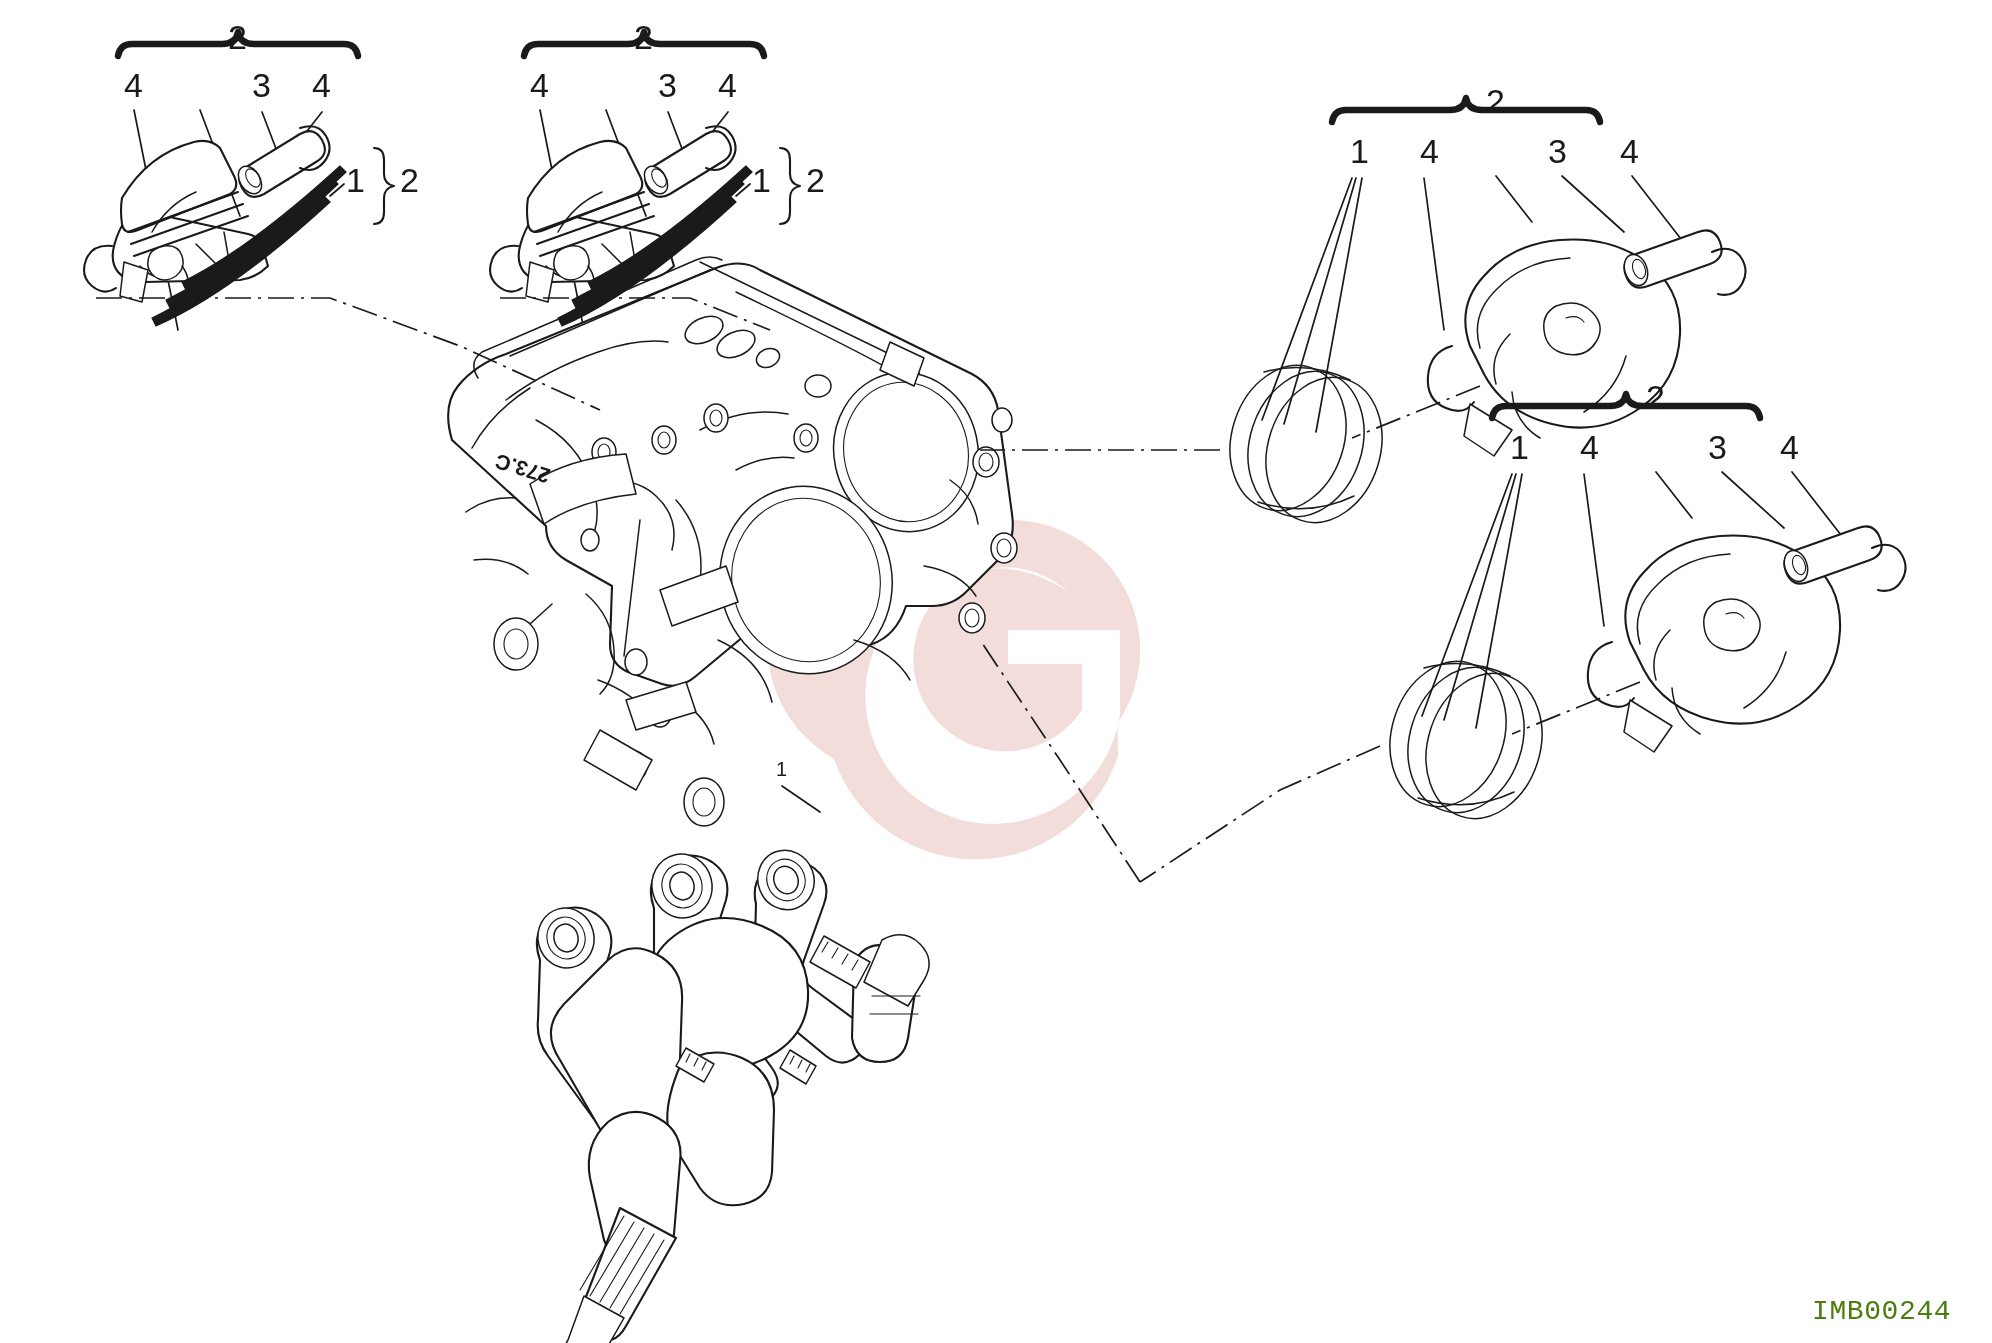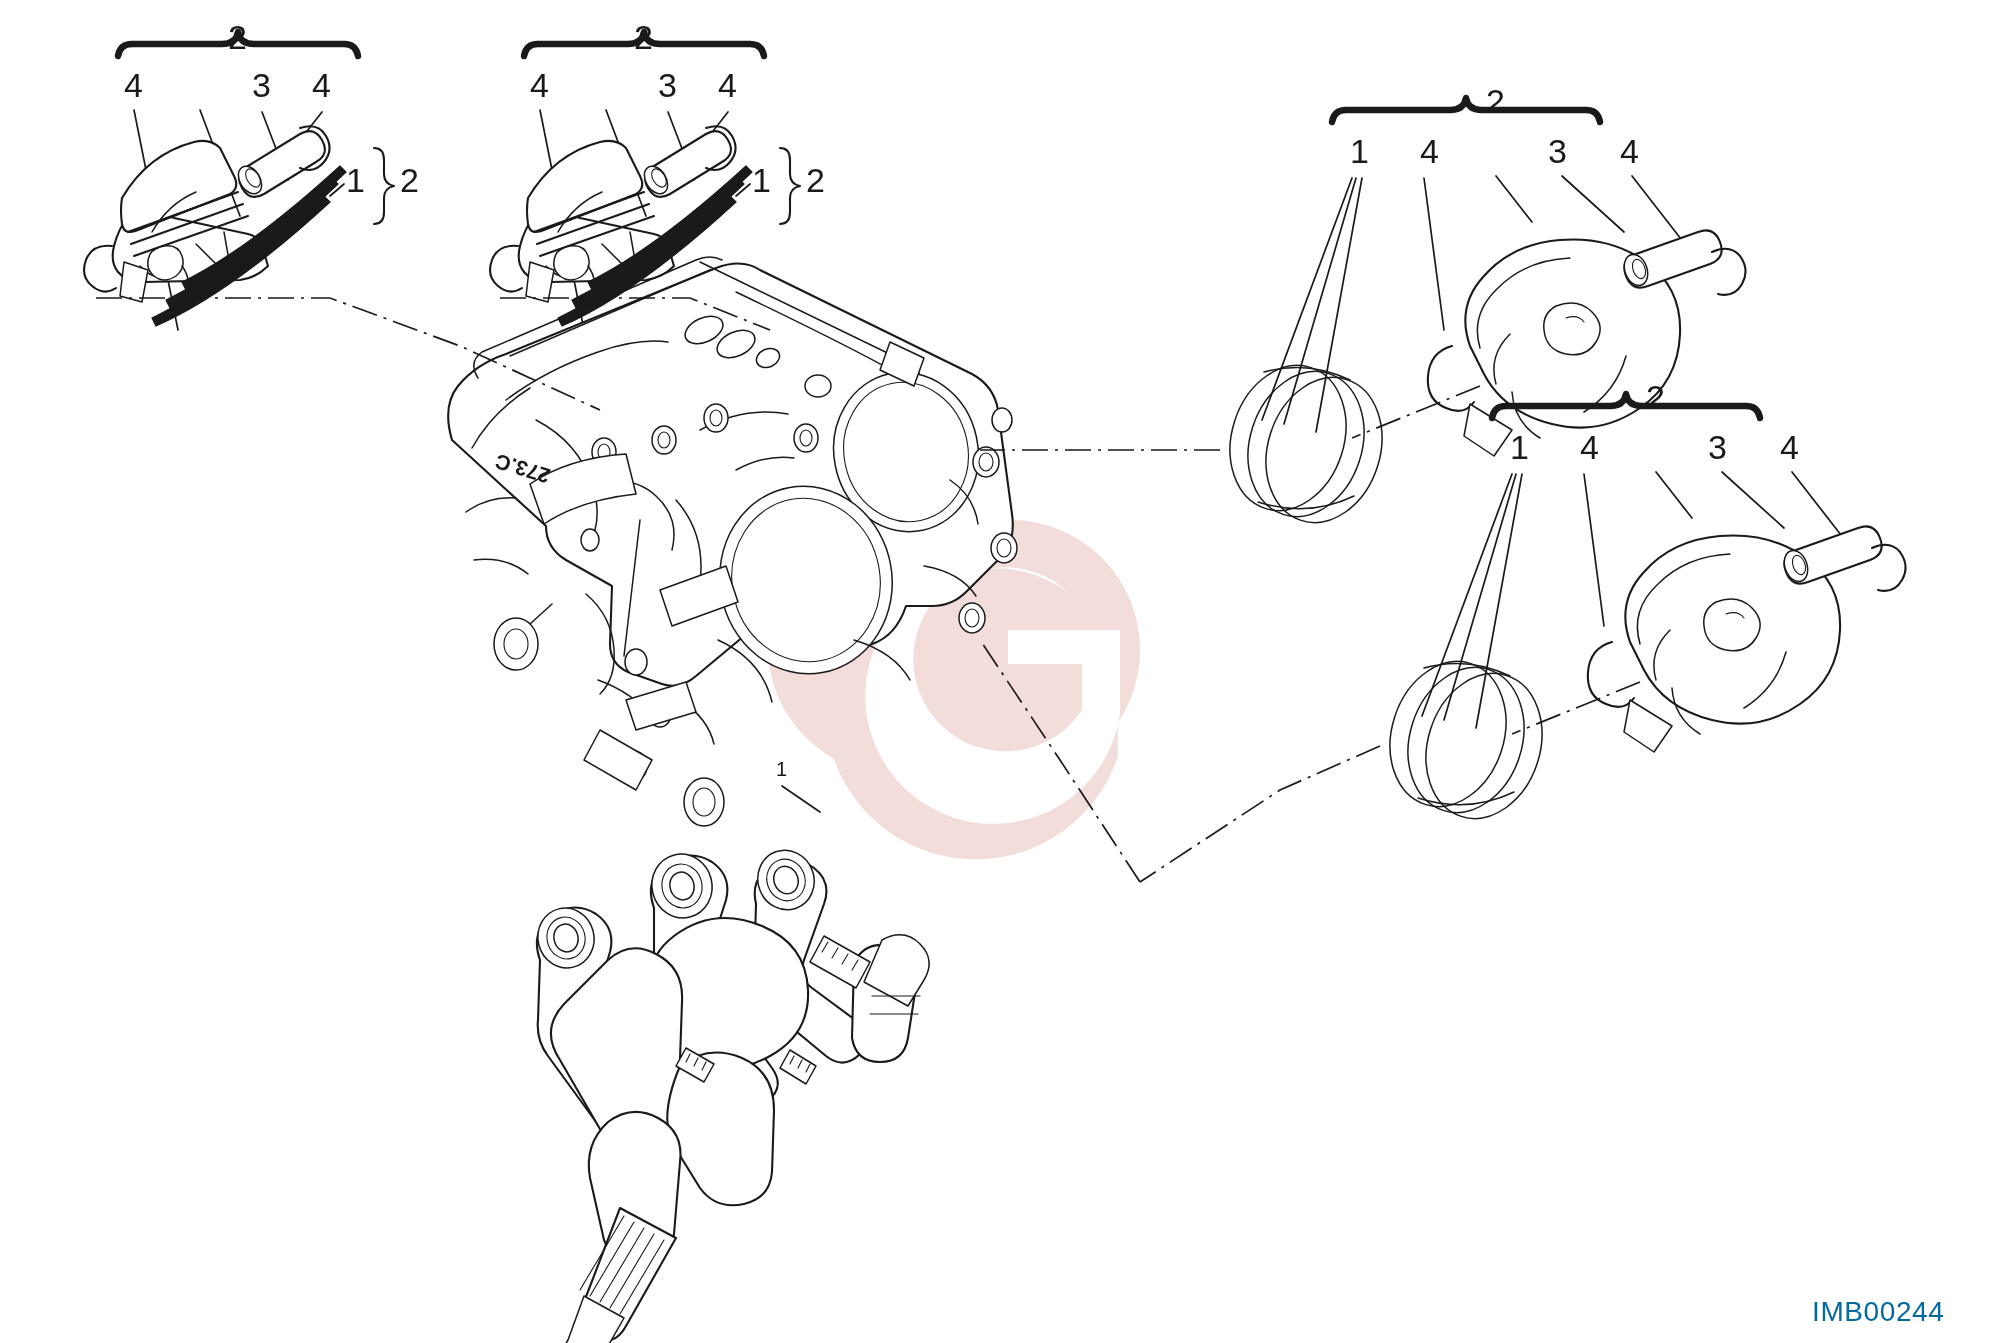--- a/index.html
+++ b/index.html
@@ -12,22 +12,22 @@
   .lnf{fill:none;stroke:#1a1a1a;stroke-width:1.1;stroke-linecap:round;stroke-linejoin:round;}
   .thick{fill:none;stroke:#1a1a1a;stroke-width:6.5;stroke-linecap:round;stroke-linejoin:round;}
   .lead{fill:none;stroke:#1a1a1a;stroke-width:1.7;stroke-linecap:round;}
   .dashdot{fill:none;stroke:#1a1a1a;stroke-width:1.7;stroke-dasharray:26 7 3 7;stroke-linecap:butt;}
   .fillw{fill:#ffffff;stroke:#1a1a1a;stroke-width:2.1;stroke-linejoin:round;}
   .fillwt{fill:#ffffff;stroke:#1a1a1a;stroke-width:1.5;stroke-linejoin:round;}
   .blk{fill:#1a1a1a;stroke:#1a1a1a;stroke-width:1.2;}
   .wm{fill:#f3dddb;stroke:none;}
   .num{position:absolute;font-size:34px;line-height:1;color:#1a1a1a;
        font-family:"Liberation Sans", sans-serif;-webkit-user-select:none;user-select:none;}
-  .refcode{position:absolute;font-size:28px;letter-spacing:0.6px;color:#0369a1;
-       font-family:Liberation Sans, sans-serif;}
+  .refcode{position:absolute;font-size:28px;letter-spacing:0.6px;color:#4d7c0f;
+       font-family:Liberation Mono, monospace;}
   .casting{position:absolute;font-size:21px;font-weight:bold;color:#1a1a1a;
        font-family:"Liberation Sans", sans-serif;}
   .tiny{position:absolute;font-size:20px;color:#1a1a1a;font-family:"Liberation Sans", sans-serif;}
 </style>
 </head>
 <body>
 
 <div id="stage">
 
 <svg viewBox="0 0 1992 1343" xmlns="http://www.w3.org/2000/svg">

